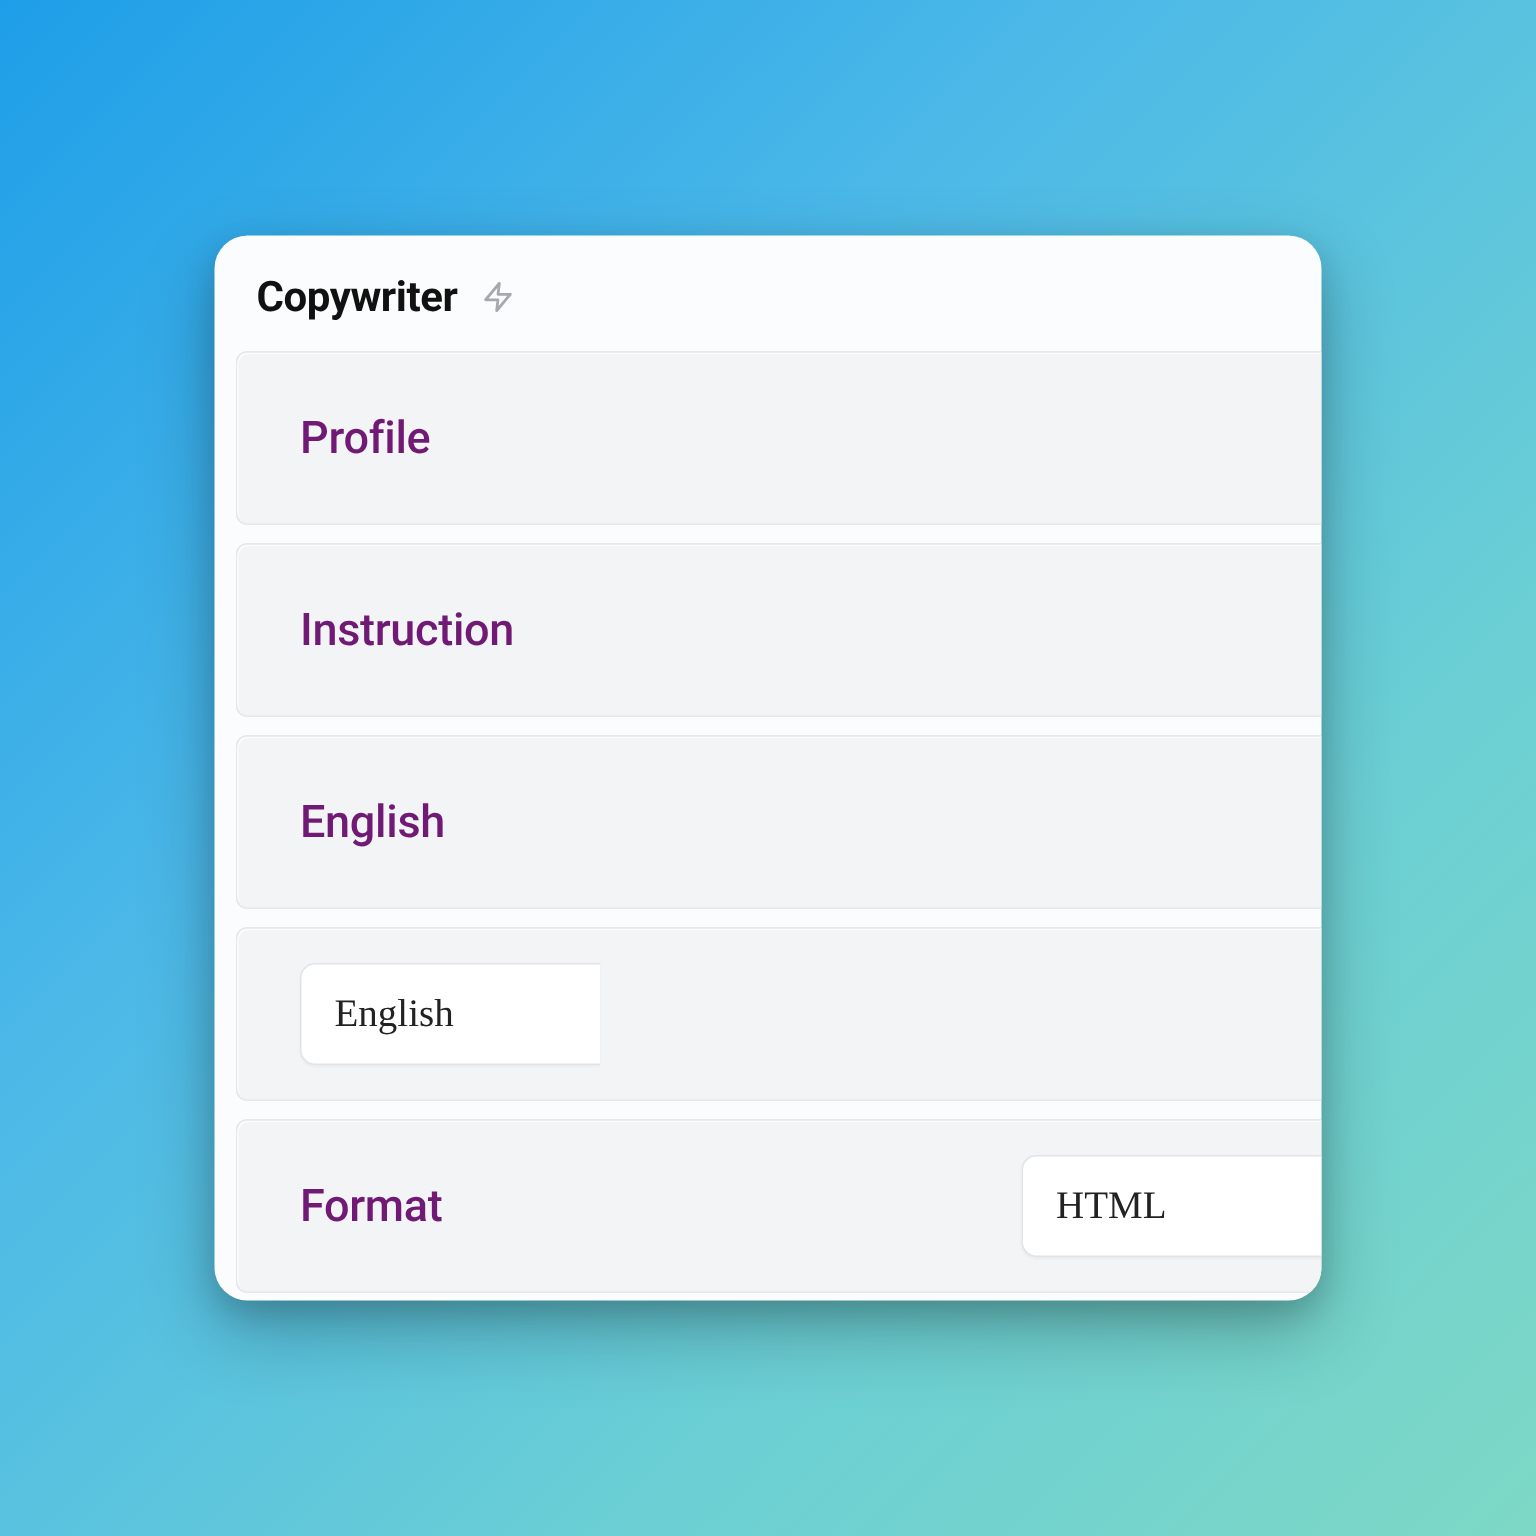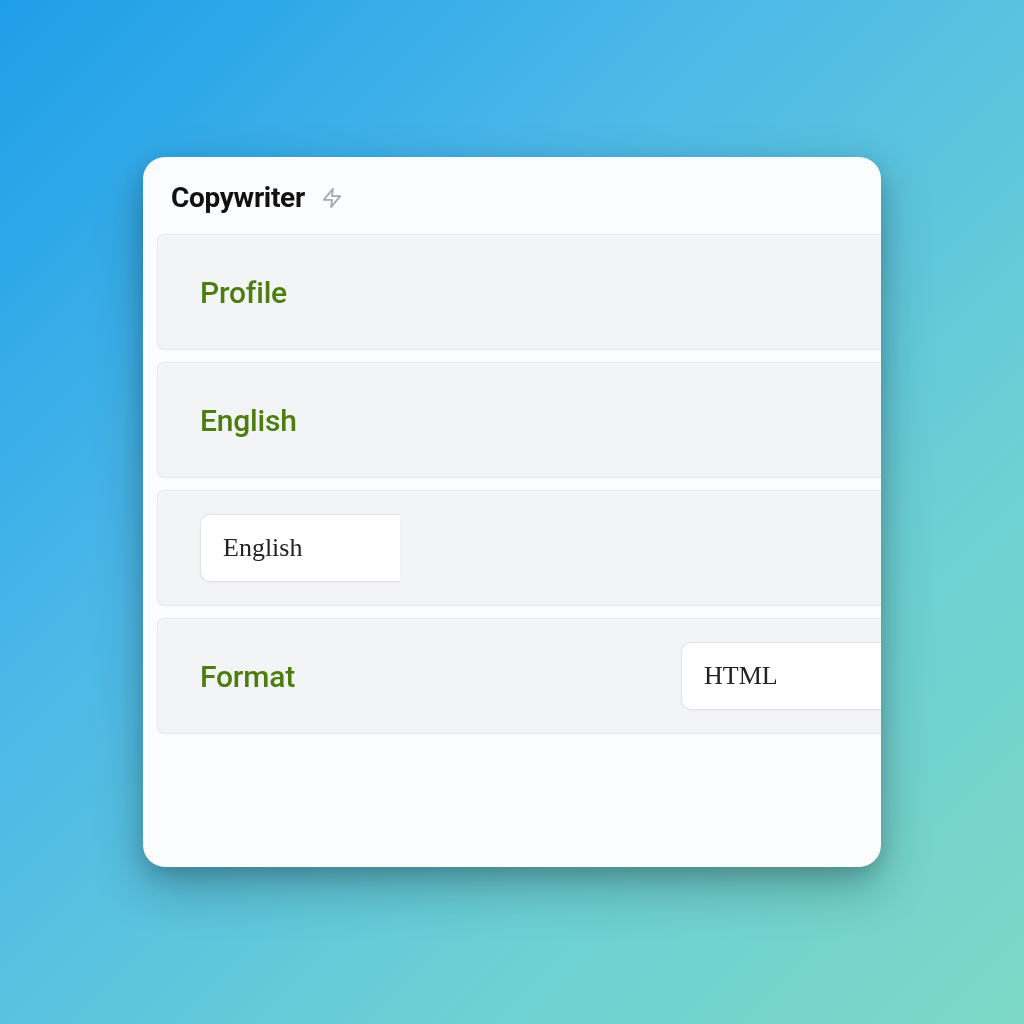--- a/index.html
+++ b/index.html
@@ -73,21 +73,21 @@
       display: flex;
       align-items: center;
       justify-content: space-between;
       padding: 0 0 0 42px;
       box-shadow: inset 1px 1px 0 rgba(255,255,255,0.6);
     }
     
     .row-label {
       font-size: 30px;
       font-weight: 500;
-      color: #4d7c0f;
+      color: #701a75;
       letter-spacing: -0.2px;
     }
     
     .select-box {
       background: #ffffff;
       border: 1px solid #e1e3e6;
       border-right: none;
       border-radius: 10px 0 0 10px;
       height: 68px;
       min-width: 200px;
@@ -113,20 +113,23 @@
       </svg>
     </span>
   </div>
 
   <div class="rows">
 
     <div class="row">
       <span class="row-label">Profile</span>
     </div>
 
+    <div class="row">
+      <span class="row-label">Instruction</span>
+    </div>
 
     <div class="row">
       <span class="row-label">English</span>
     </div>
 
     <div class="row">
       <div class="select-box">
         <span>English</span>
       </div>
     </div>

